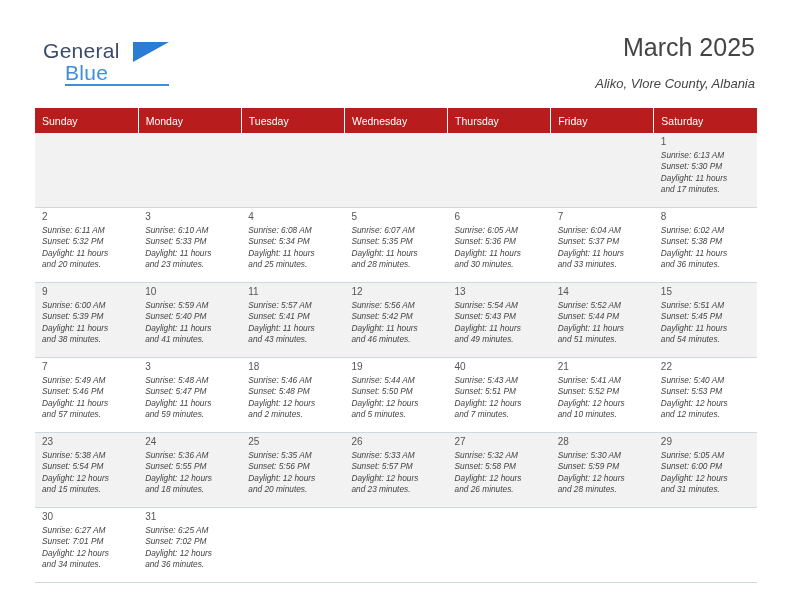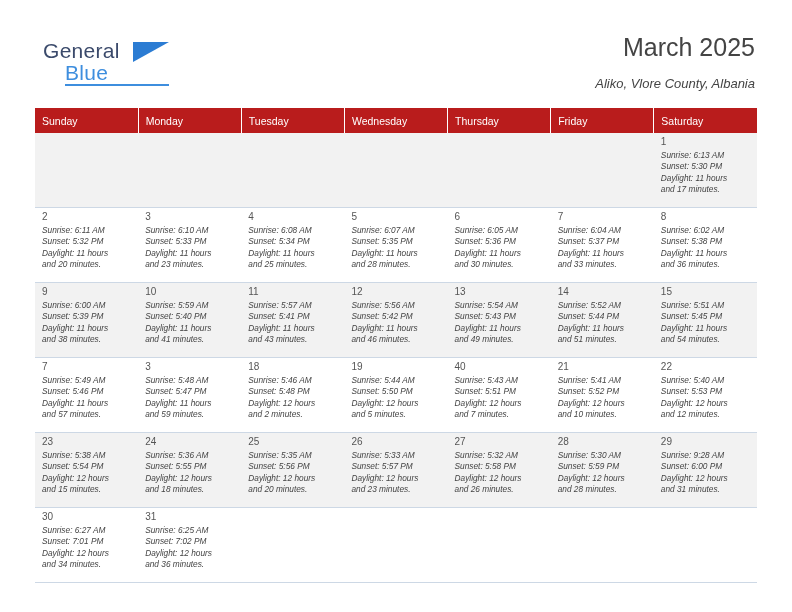--- a/index.html
+++ b/index.html
@@ -392,21 +392,21 @@
           </td>
         <td>
             <span class="daynum">28</span>
             <span class="info">Sunrise: 5:30 AM
 Sunset: 5:59 PM
 Daylight: 12 hours
 and 28 minutes.</span>
           </td>
         <td>
             <span class="daynum">29</span>
-            <span class="info">Sunrise: 9:28 AM
+            <span class="info">Sunrise: 5:05 AM
 Sunset: 6:00 PM
 Daylight: 12 hours
 and 31 minutes.</span>
           </td>
       </tr>
       <tr class="plain">
         <td>
             <span class="daynum">30</span>
             <span class="info">Sunrise: 6:27 AM
 Sunset: 7:01 PM

